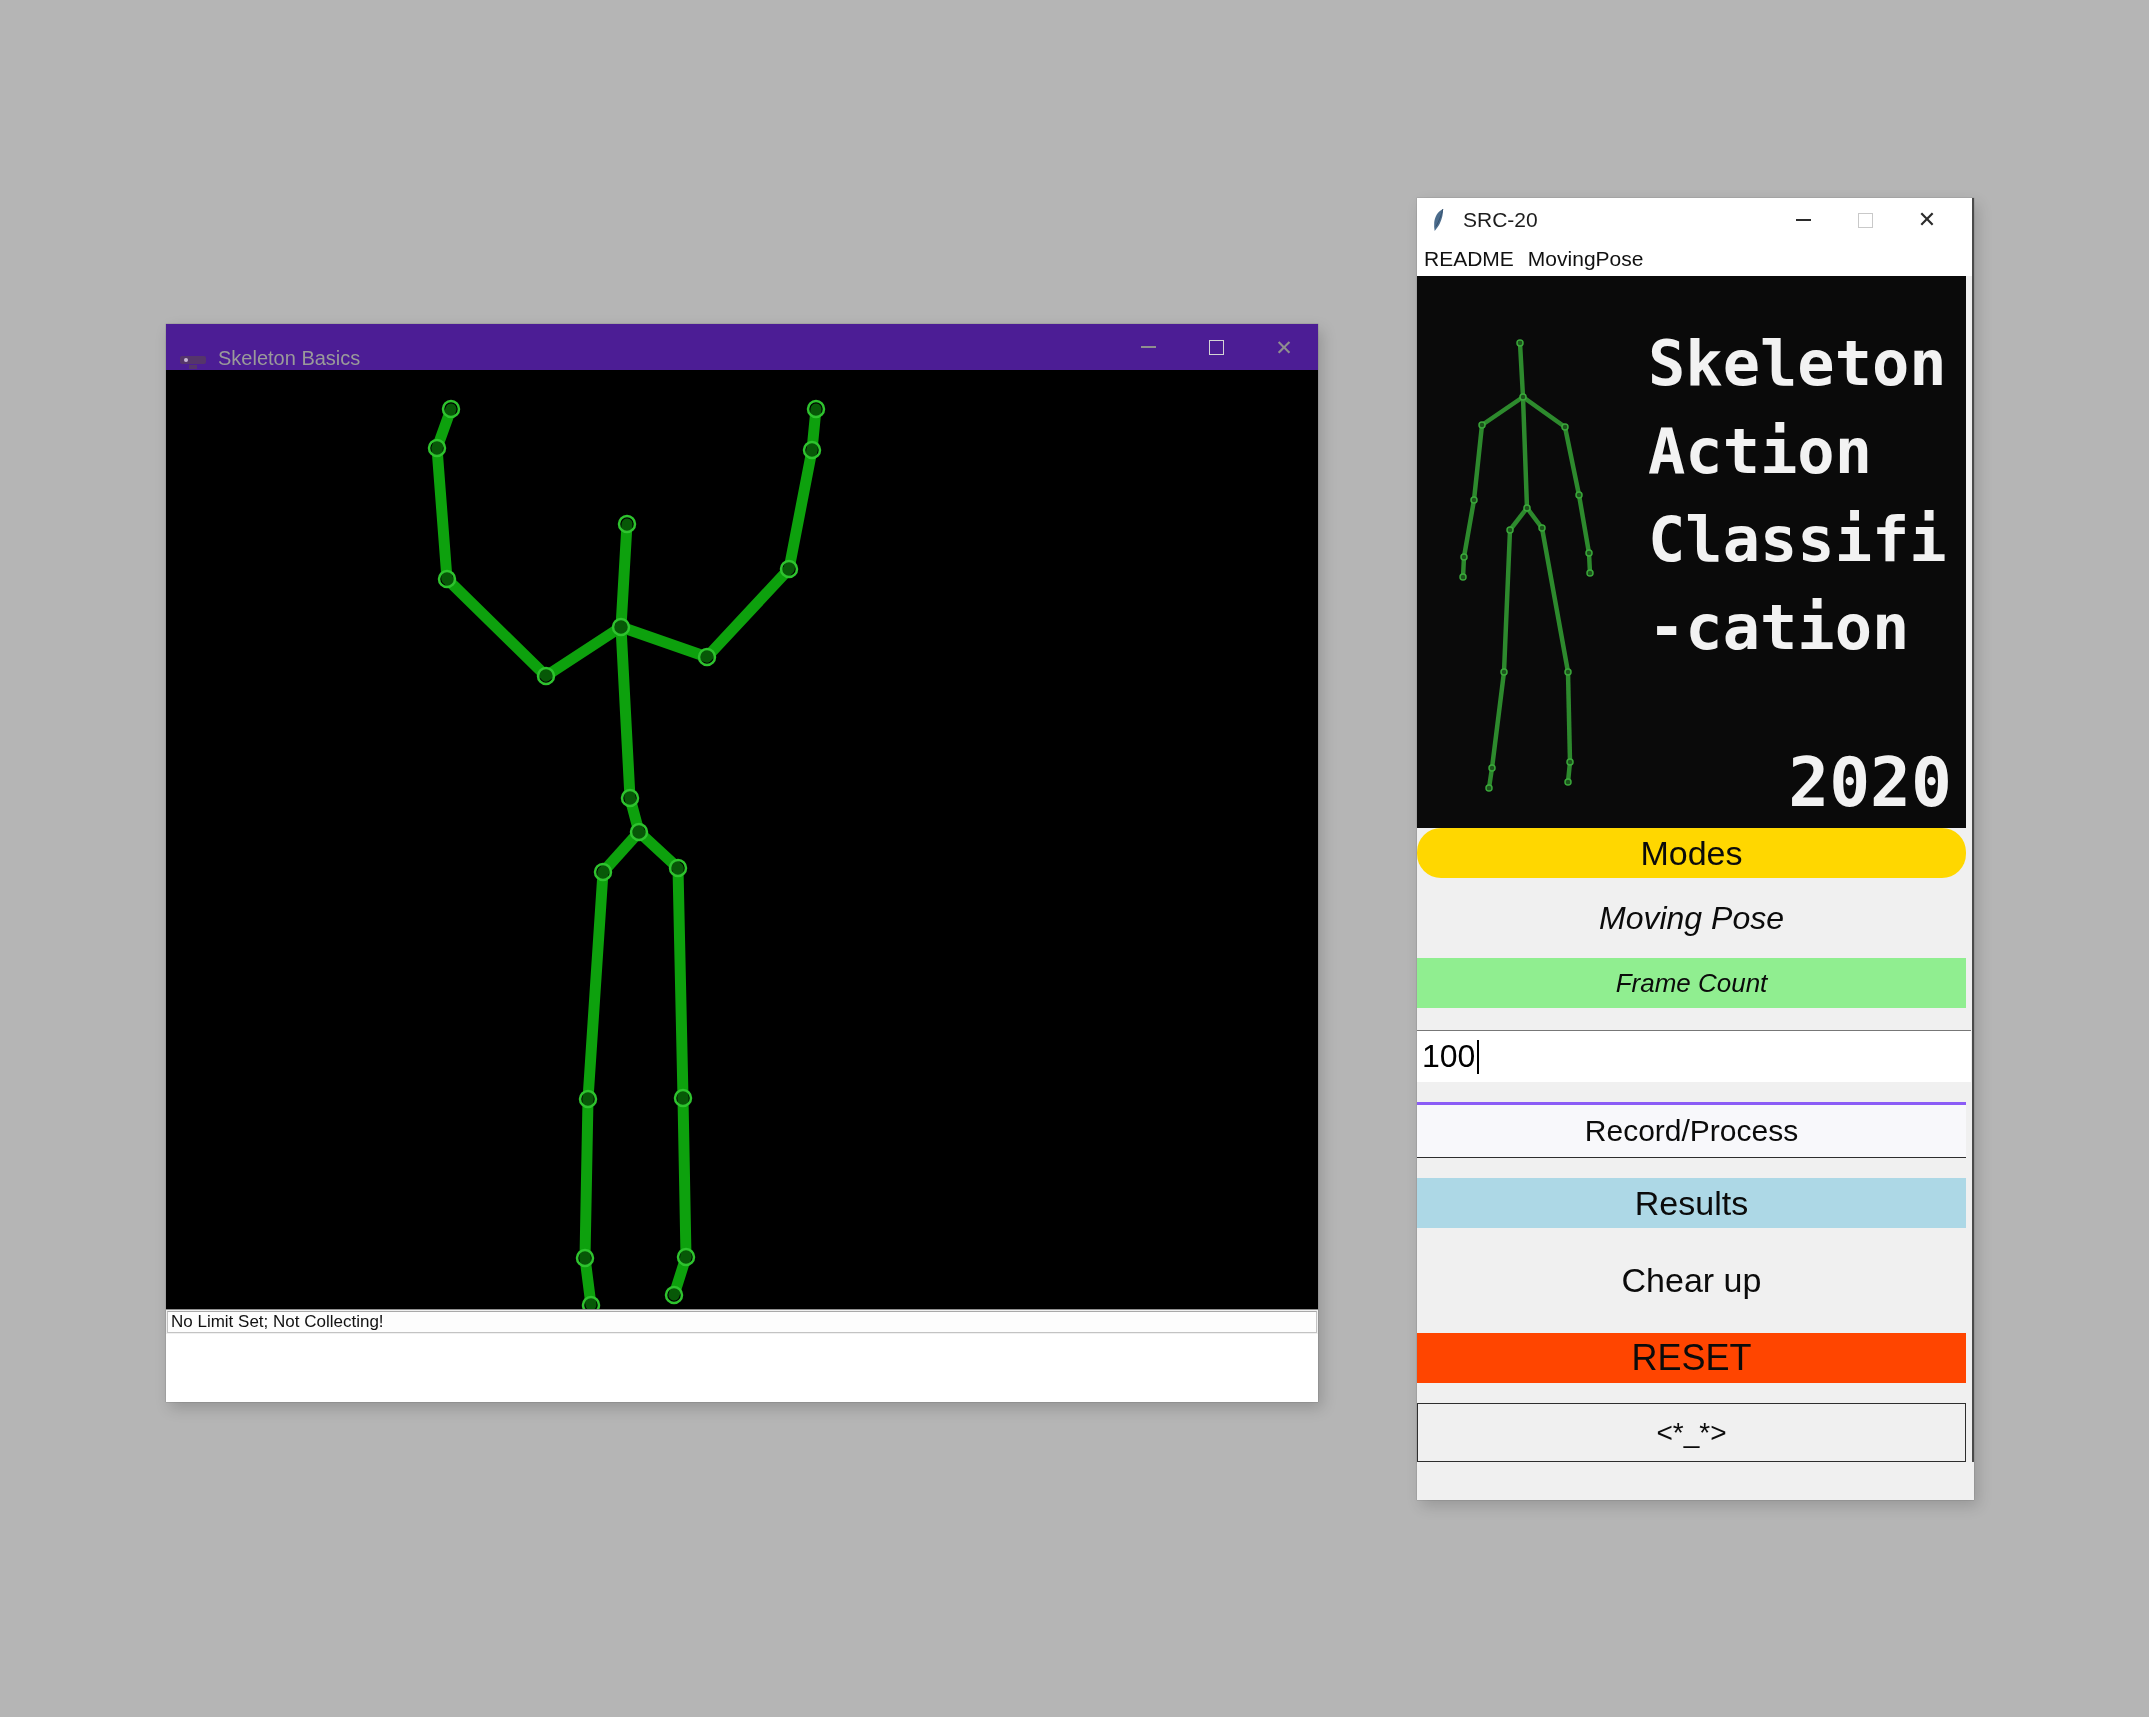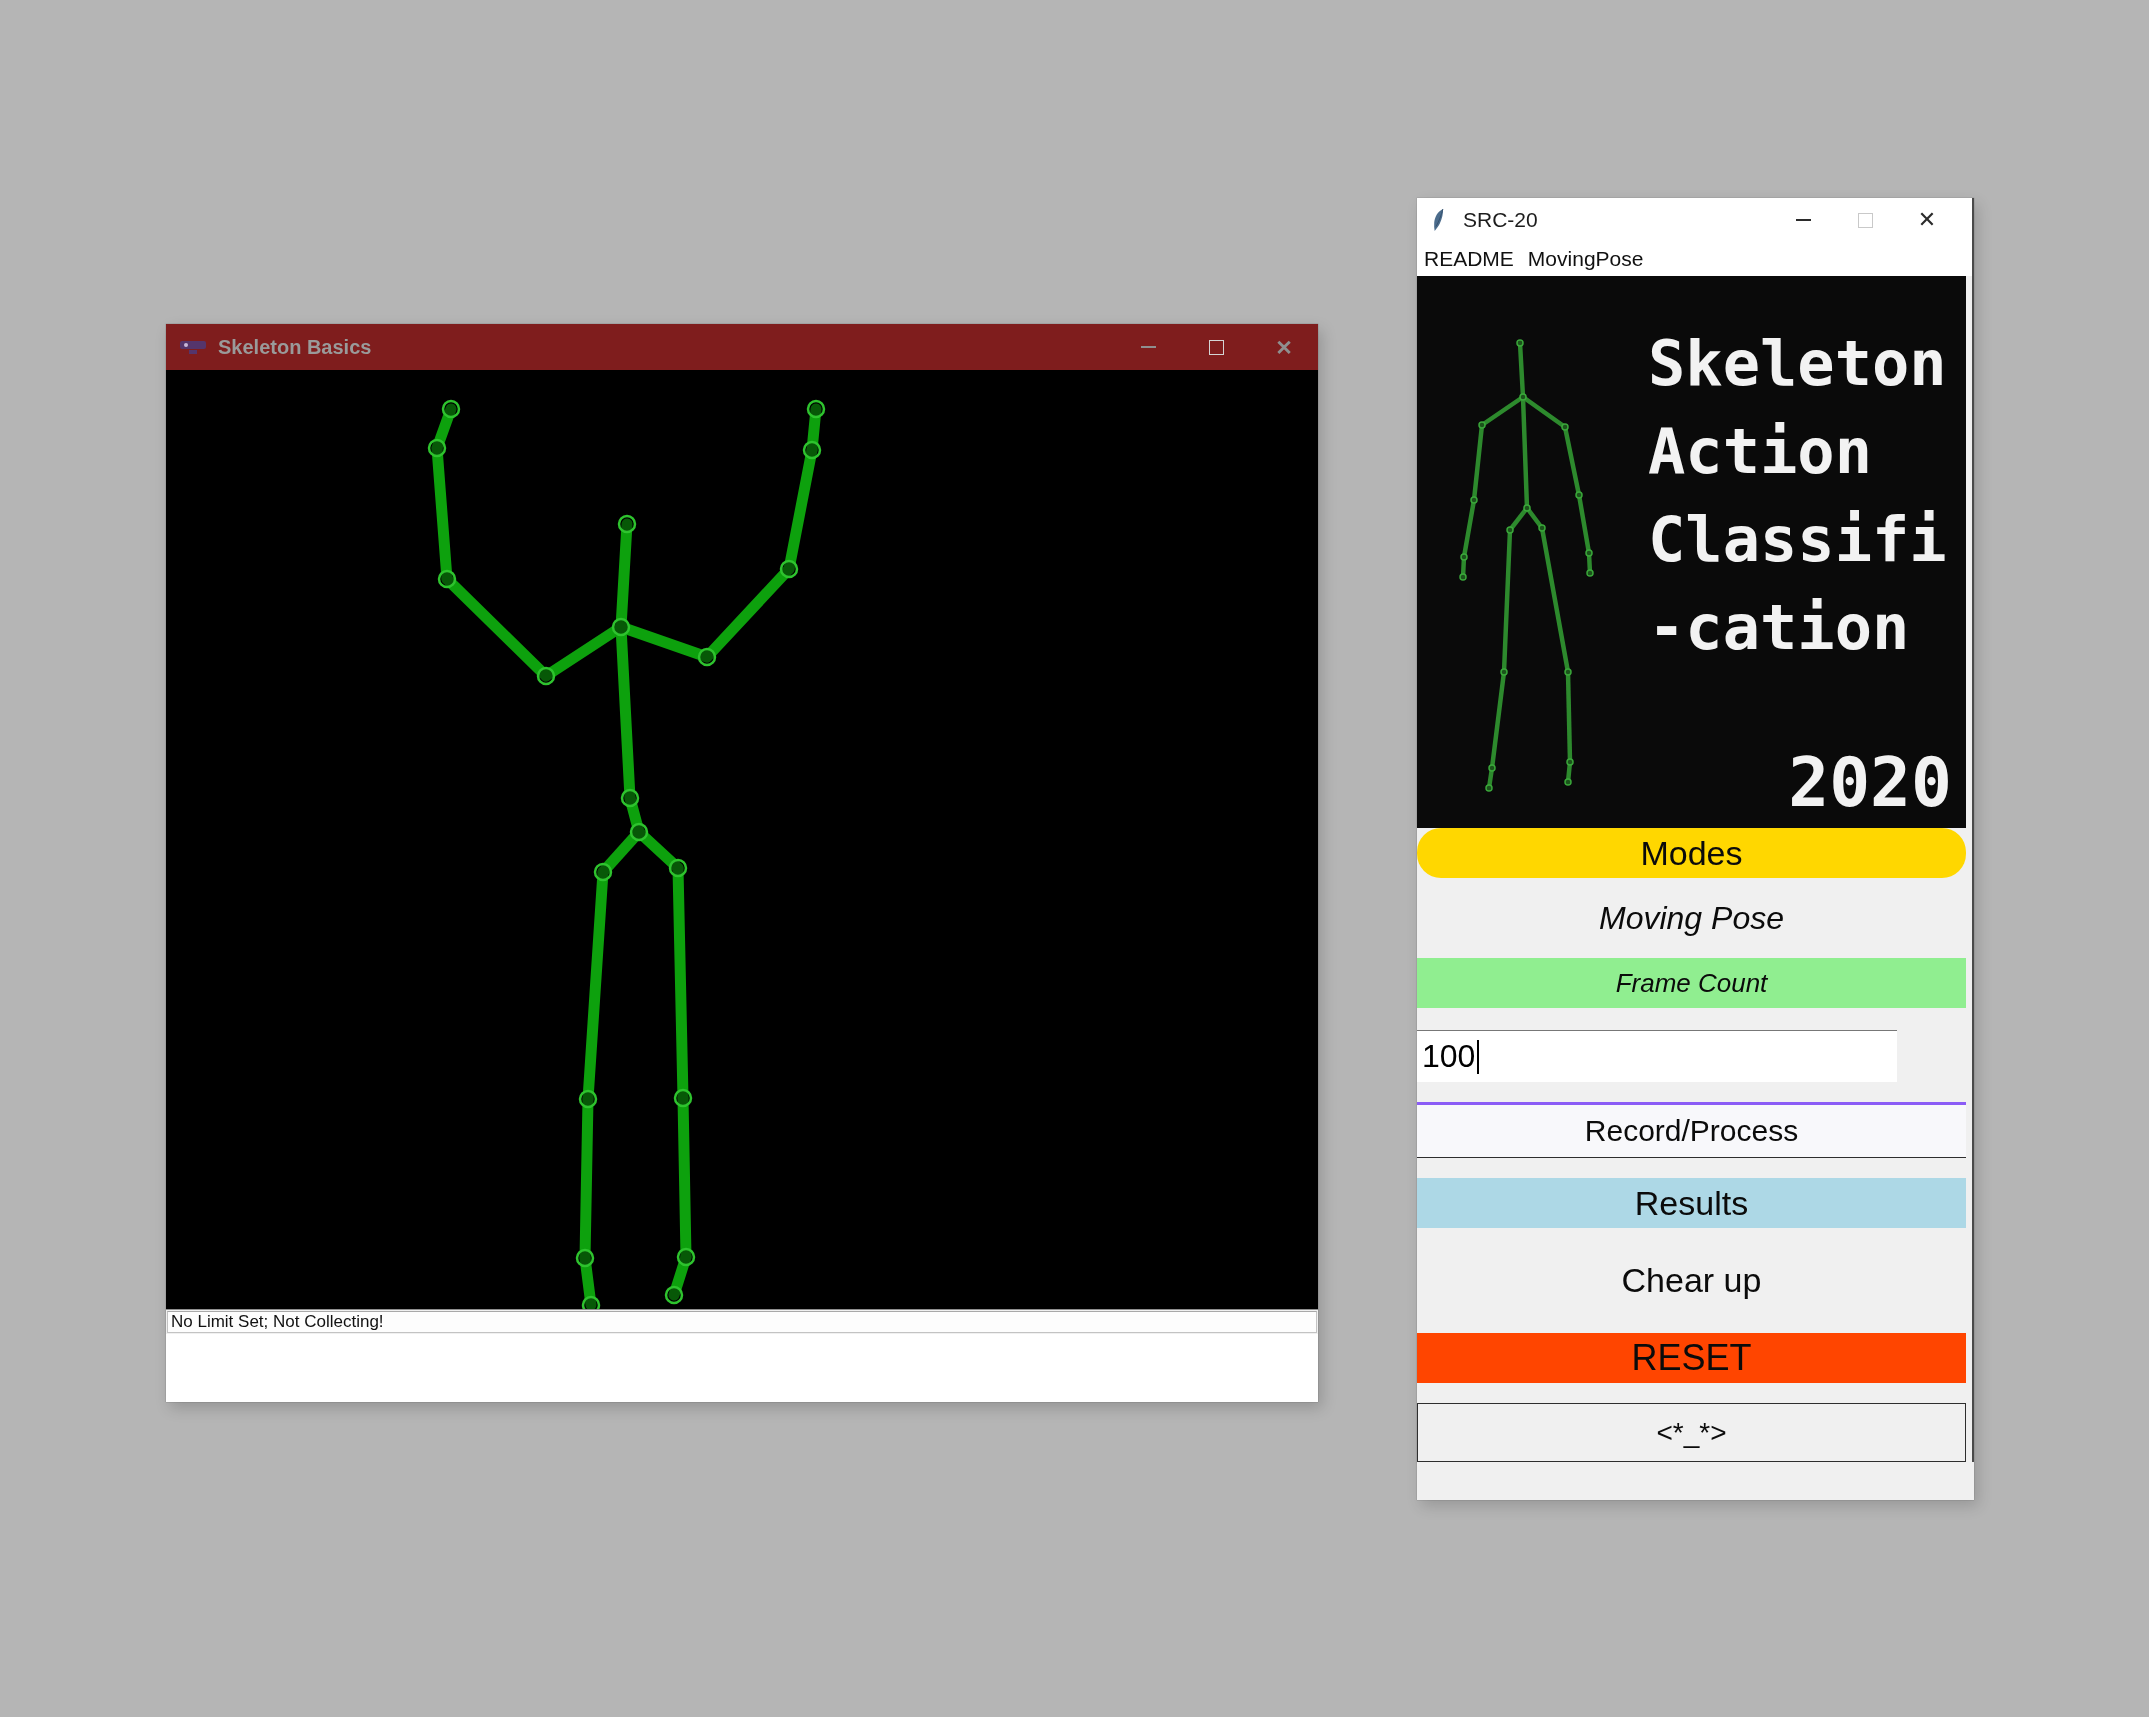--- a/index.html
+++ b/index.html
@@ -2,21 +2,21 @@
 <html><head>
 <meta charset="utf-8">
 <style>
   * { margin:0; padding:0; box-sizing:border-box; }
   html,body { width:2149px; height:1717px; overflow:hidden; }
   body { background:#b5b5b5; font-family:"Liberation Sans", sans-serif; position:relative; }
 
   
   .skel-window { position:absolute; left:166px; top:324px; width:1152px; height:1078px;
                  background:#ffffff; box-shadow:0 0 1px rgba(0,0,0,.45), 4px 6px 14px rgba(0,0,0,.18); }
-  .skel-titlebar { position:relative; height:46px; background:#7f1d1d; display:flex; align-items:center;font-weight:bold; }
+  .skel-titlebar { position:relative; height:46px; background:#4c1d95; display:flex; align-items:flex-end; }
   .kinect-icon { width:26px; height:16px; margin-left:14px; position:relative; }
   .kinect-icon .bar { position:absolute; left:0; top:2px; width:26px; height:8px; background:#55356b; border-radius:2px; }
   .kinect-icon .dot { position:absolute; left:4px; top:4px; width:4px; height:4px; background:#c9b7d8; border-radius:50%; }
   .kinect-icon .base { position:absolute; left:9px; top:11px; width:8px; height:4px; background:#55356b; }
   .skel-title { margin-left:12px; font-size:20px; color:#9a9a9a; }
   .win-controls { position:absolute; right:0; top:0; height:46px; display:flex; align-items:center; }
   .ctrl { width:68px; height:46px; display:flex; align-items:center; justify-content:center; }
   .glyph-min { width:15px; height:0; border-top:2px solid #8f8f8f; display:block; }
   .glyph-max { width:15px; height:15px; border:1.5px solid #d4d4d4; display:block; }
   .glyph-close { font-size:21px; color:#8f8f8f; line-height:1; }
@@ -47,21 +47,21 @@
   .hdr-text { position:absolute; left:231px; top:44px; font-family:"DejaVu Sans Mono", monospace;
               font-weight:bold; font-size:62px; line-height:88px; color:#f2f2f2; white-space:pre; }
   .hdr-year { position:absolute; right:14px; bottom:6px; font-family:"DejaVu Sans Mono", monospace;
               font-weight:bold; font-size:68px; color:#f2f2f2; }
   .src-row { width:549px; display:flex; align-items:center; justify-content:center; color:#0b0b0b; }
   .row-modes { height:50px; font-size:34px;border-radius:24px; }
   .row-mode-value { height:80px; font-size:32px; font-style:italic; background:#f0f0f0; }
   .row-frame { height:50px; font-size:26px;font-style:italic; }
   .gap22 { height:22px; background:#f0f0f0; }
   .gap20 { height:20px; background:#f0f0f0; }
-  .frame-input { width:480px; height:52px; background:#ffffff; border-top:1px solid #777;
+  .frame-input { width:554px; height:52px; background:#ffffff; border-top:1px solid #777;
                  display:flex; align-items:center; font-size:32px; color:#000; padding-left:5px; }
   .caret { display:inline-block; width:2px; height:34px; background:#000; margin-left:2px; }
   .btn-row { width:549px; height:56px; background:#f8f8fb; border-top:3px solid #8b5cf6; border-bottom:1px solid #2e2e2e;
              display:flex; align-items:center; justify-content:center; font-size:30px; color:#0b0b0b; }
   .row-results { height:50px; font-size:34px; }
   .row-result-value { height:105px; font-size:34px; background:#f0f0f0; }
   .row-reset { height:50px; font-size:36px; }
   .btn-face { height:59px; border:1px solid #2e2e2e; font-size:28px; }
   .src-footer { width:557px; height:38px; background:#f0f0f0; }
 </style>

